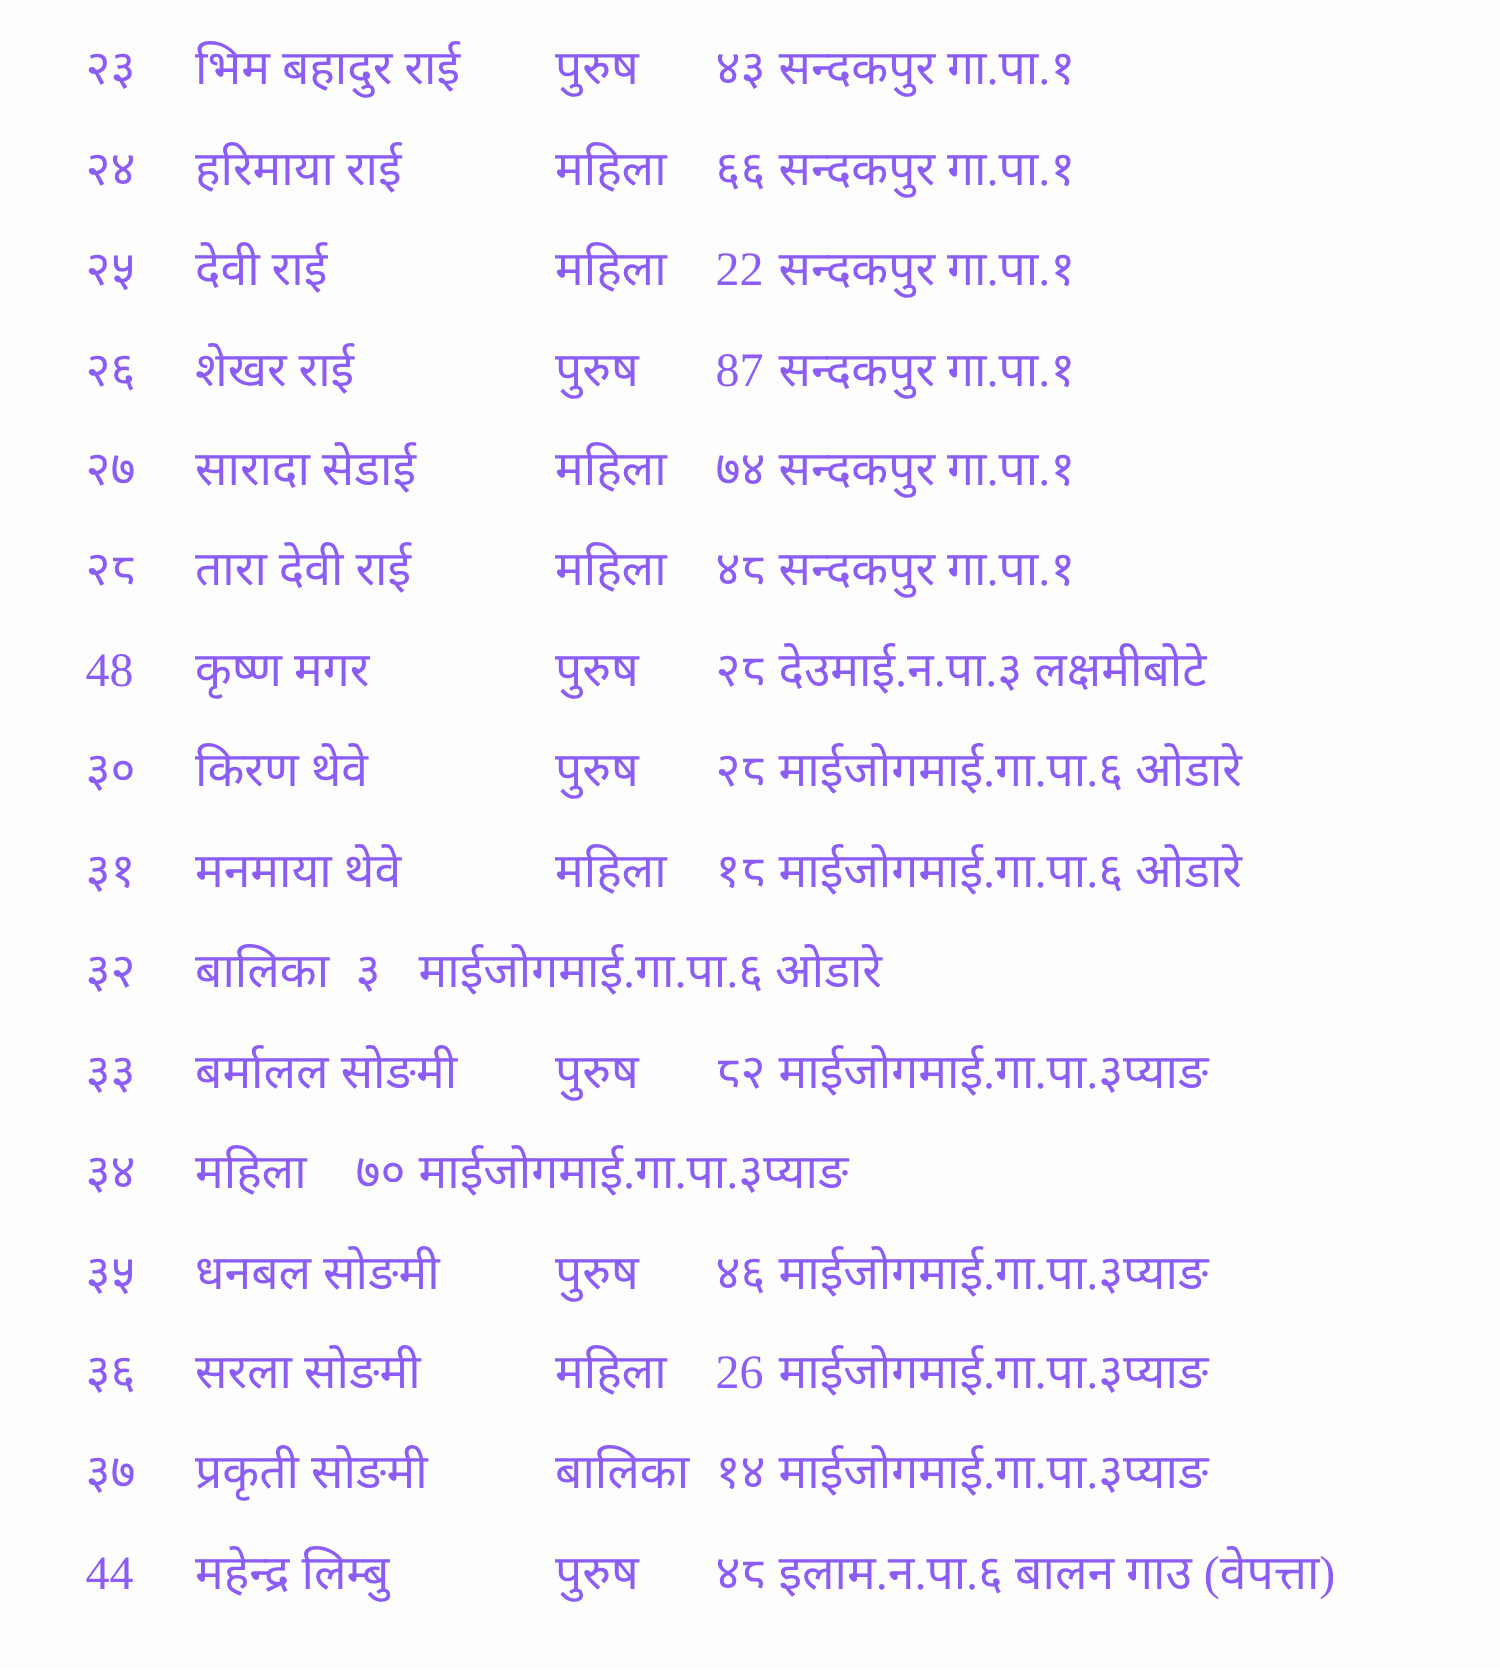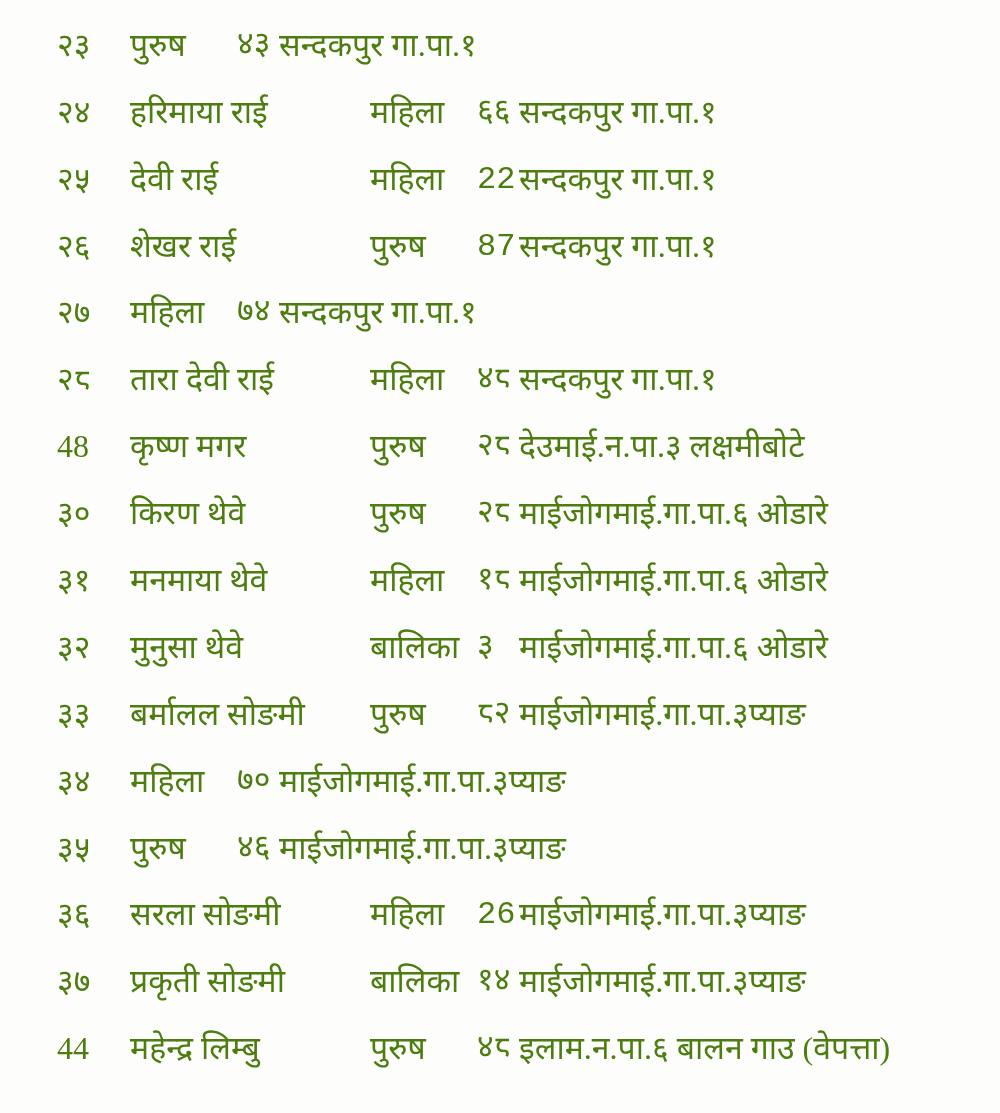--- a/index.html
+++ b/index.html
@@ -4,45 +4,46 @@
 <style>
   * { margin: 0; padding: 0; box-sizing: border-box; }
   html, body { background: #ffffff; }
   .page {
     position: relative;
     width: 1000px;
     height: 1113px;
     background: #fdfdfc;
     overflow: hidden;
     font-family: "Liberation Serif", "DejaVu Serif", serif;
-    color: #4d7c0f;
+    color: #8b5cf6;
     font-size: 32px;
     padding-top: 12px;
   }
   .row {
     display: flex;
     align-items: center;
     height: 66.9px;
     line-height: 1.1;
     white-space: nowrap;
   }
   .cell { display: inline-block; flex: 0 0 auto; }
   .cell.serial  { margin-left: 57px; width: 73px; }
   .cell.name    { width: 240px; overflow: visible; }
   .cell.gender  { width: 107px; }
-  .cell.age     { width: 42px; font-family: Liberation Mono, monospace; }
+  .cell.age     { width: 42px; }
   .cell.address { flex: 1 1 auto; }
 </style>
 </head>
 <body>
 
 <div class="page">
 
   <div class="row">
     <span class="cell serial">२३</span>
+    <span class="cell name">भिम बहादुर राई</span>
     <span class="cell gender">पुरुष</span>
     <span class="cell age">४३</span>
     <span class="cell address">सन्दकपुर गा.पा.१</span>
   </div>
 
   <div class="row">
     <span class="cell serial">२४</span>
     <span class="cell name">हरिमाया राई</span>
     <span class="cell gender">महिला</span>
     <span class="cell age">६६</span>
@@ -60,20 +61,21 @@
   <div class="row">
     <span class="cell serial">२६</span>
     <span class="cell name">शेखर राई</span>
     <span class="cell gender">पुरुष</span>
     <span class="cell age">87</span>
     <span class="cell address">सन्दकपुर गा.पा.१</span>
   </div>
 
   <div class="row">
     <span class="cell serial">२७</span>
+    <span class="cell name">सारादा  सेडाई</span>
     <span class="cell gender">महिला</span>
     <span class="cell age">७४</span>
     <span class="cell address">सन्दकपुर गा.पा.१</span>
   </div>
 
   <div class="row">
     <span class="cell serial">२८</span>
     <span class="cell name">तारा देवी राई</span>
     <span class="cell gender">महिला</span>
     <span class="cell age">४८</span>
@@ -99,21 +101,20 @@
   <div class="row">
     <span class="cell serial">३१</span>
     <span class="cell name">मनमाया थेवे</span>
     <span class="cell gender">महिला</span>
     <span class="cell age">१८</span>
     <span class="cell address">माईजोगमाई.गा.पा.६ ओडारे</span>
   </div>
 
   <div class="row">
     <span class="cell serial">३२</span>
-    <span class="cell name">मुनुसा थेवे</span>
     <span class="cell gender">बालिका</span>
     <span class="cell age">३</span>
     <span class="cell address">माईजोगमाई.गा.पा.६ ओडारे</span>
   </div>
 
   <div class="row">
     <span class="cell serial">३३</span>
     <span class="cell name">बर्मालल सोङमी</span>
     <span class="cell gender">पुरुष</span>
     <span class="cell age">८२</span>
@@ -122,20 +123,21 @@
 
   <div class="row">
     <span class="cell serial">३४</span>
     <span class="cell gender">महिला</span>
     <span class="cell age">७०</span>
     <span class="cell address">माईजोगमाई.गा.पा.३प्याङ</span>
   </div>
 
   <div class="row">
     <span class="cell serial">३५</span>
+    <span class="cell name">धनबल सोङमी</span>
     <span class="cell gender">पुरुष</span>
     <span class="cell age">४६</span>
     <span class="cell address">माईजोगमाई.गा.पा.३प्याङ</span>
   </div>
 
   <div class="row">
     <span class="cell serial">३६</span>
     <span class="cell name">सरला सोङमी</span>
     <span class="cell gender">महिला</span>
     <span class="cell age">26</span>

